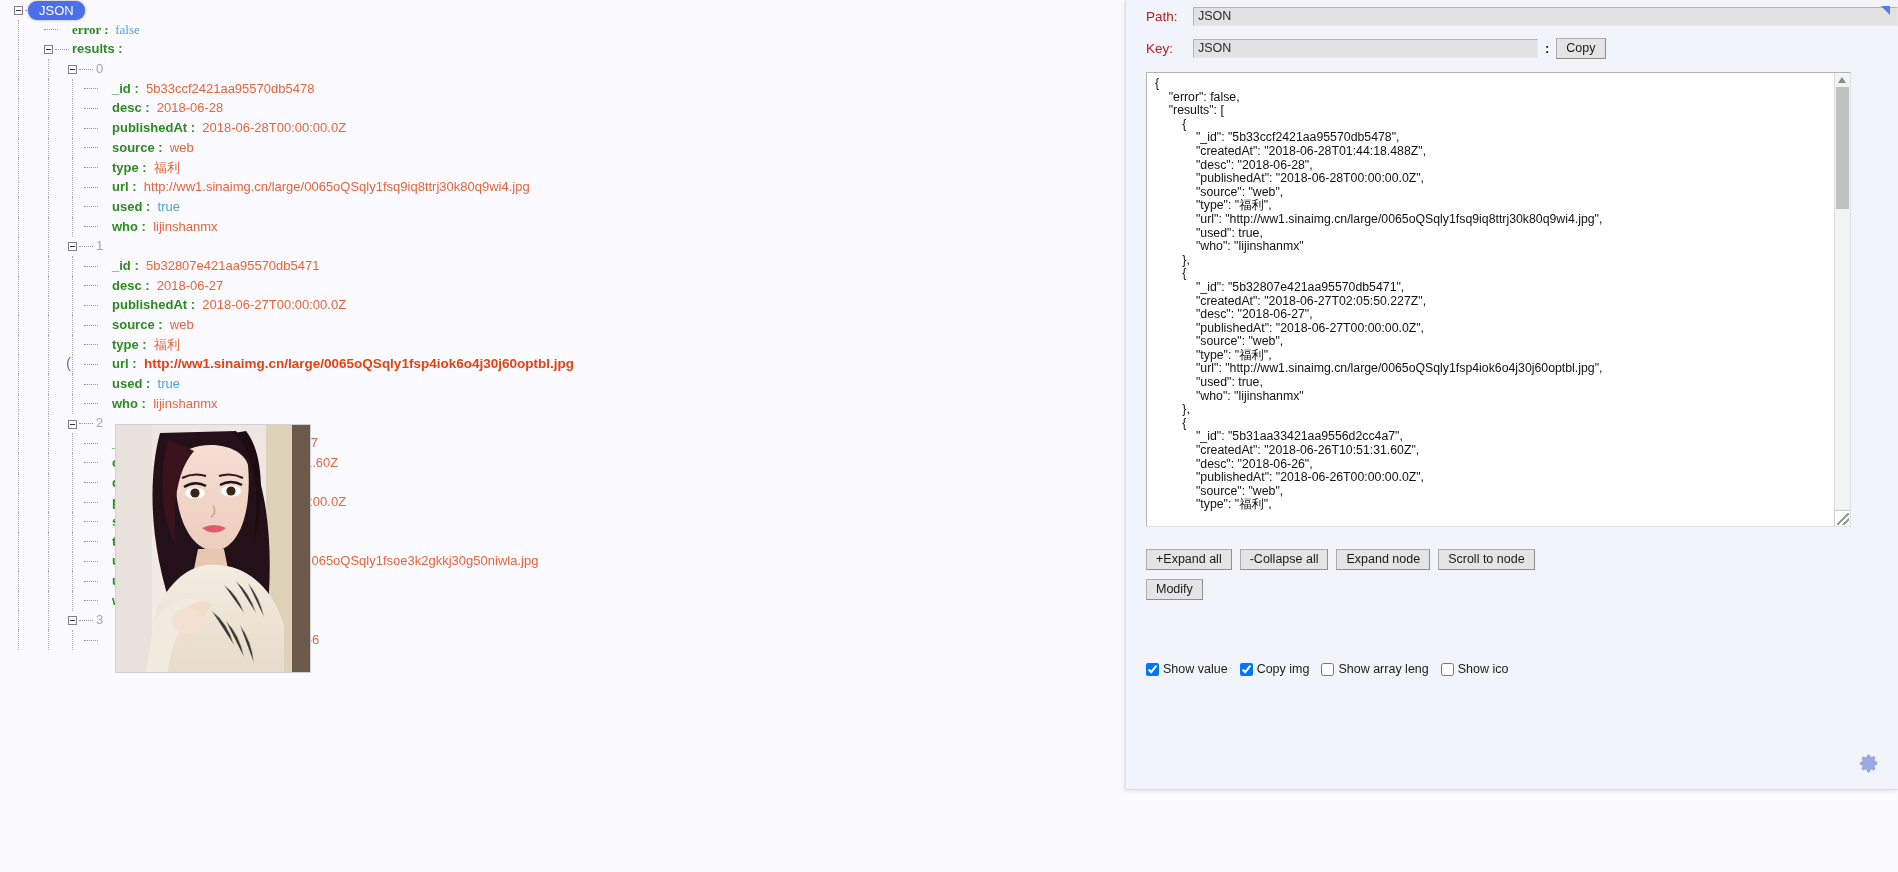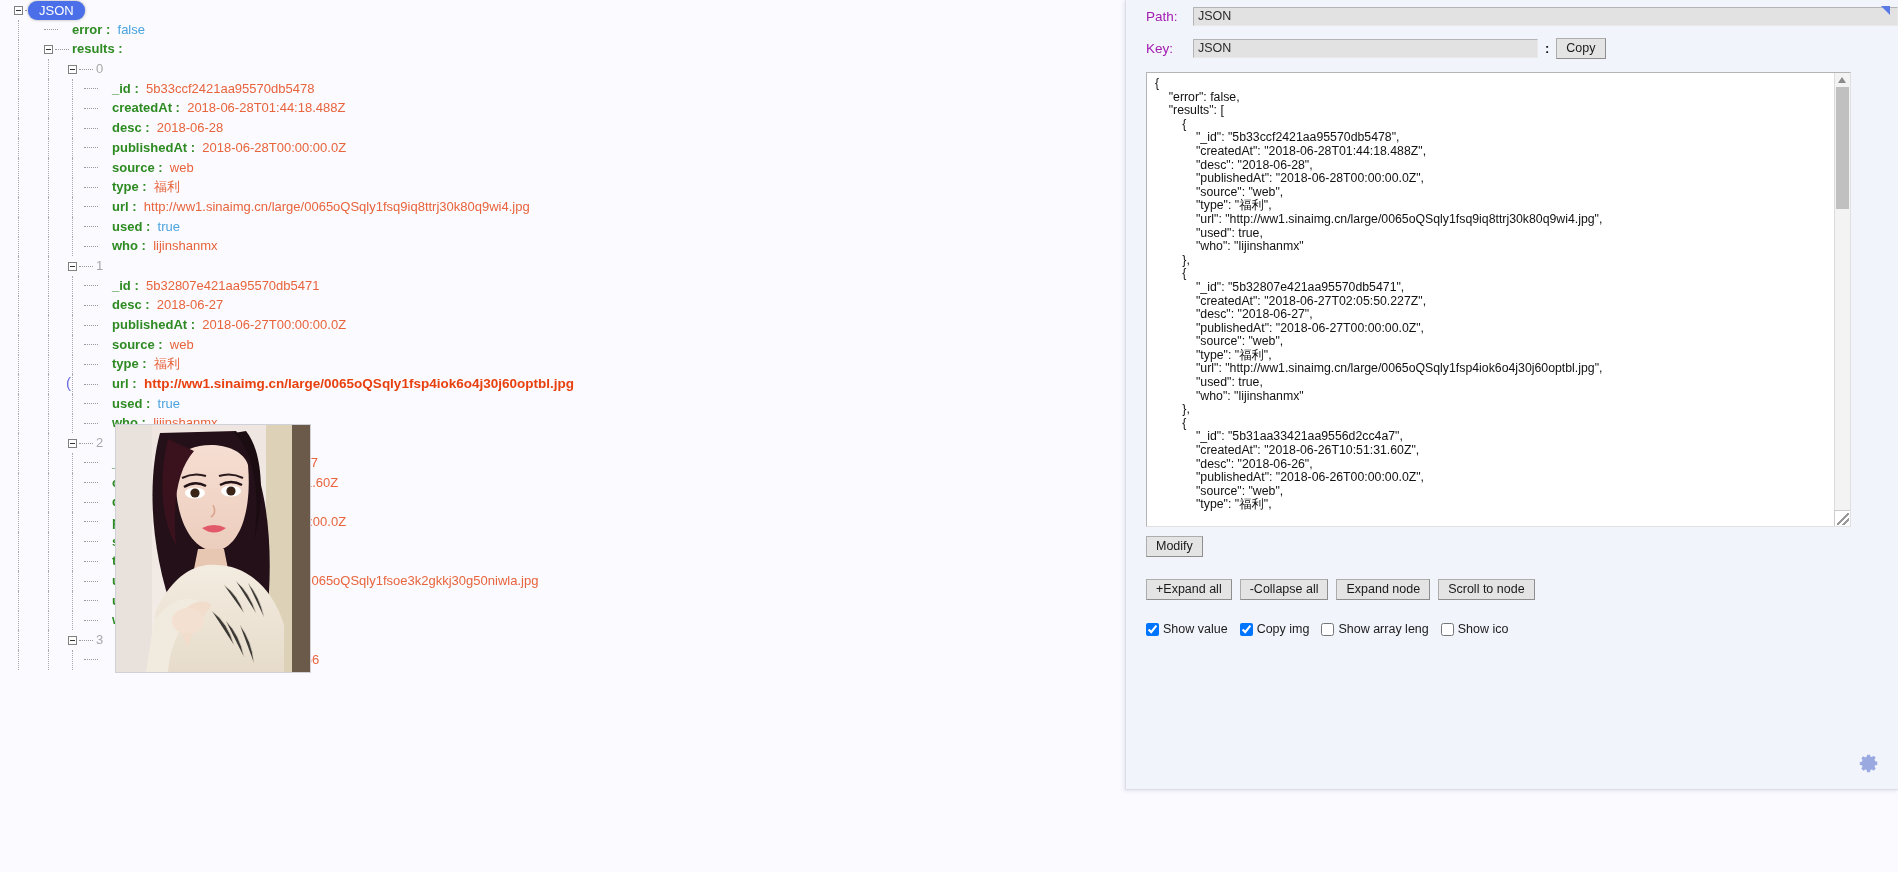--- a/index.html
+++ b/index.html
@@ -134,21 +134,21 @@
   }
   .field-row {
     display: flex;
     align-items: center;
     padding: 0 0 0 20px;
     height: 32px;
   }
   .field-label {
     width: 47px;
     font-size: 13.5px;
-    color: #a21caf;
+    color: #b91c1c;
   }
   .txtinput {
     background: #e2e2e2;
     border: 1px solid #b4b4b4;
     border-right-color: #e8e8e8;
     border-bottom-color: #e8e8e8;
     height: 19px;
     line-height: 19px;
     font-size: 12.5px;
     color: #2a2a2a;
@@ -238,67 +238,60 @@
   #modify-row { margin: 9px 0 0 20px; }
   #btn-group { margin: 22px 0 0 20px; display: flex; gap: 8px; }
   #check-row {
     margin: 22px 0 0 20px;
     display: flex;
     align-items: center;
     gap: 12px;
     font-size: 12.5px;
     color: #1b1b1b;
   }
-  #check-row label { display: flex; align-items: center; gap: 4px; cursor: pointer; }
+  #check-row label { display: flex; align-items: center; gap: 4px; cursor: pointer; margin-top: 40px; }
   #check-row input { margin: 0; }
   #gear {
     position: absolute;
     right: 18px; bottom: 15px;
     width: 22px; height: 22px;
   }
 </style>
 </head>
 <body>
 
 <div id="app">
 
   <div id="tree">
       <div class="node-row">
         <span style="position: absolute; left: 14px; top: 0px;"><span class="toggle"></span><span class="dots"></span></span>
         <span style="position: absolute; left: 28px; top: 0px;"><span class="root-badge">JSON</span></span>
       </div>
       <div class="node-row">
         <span class="vline" style="left: 18px; height: 20px;"></span>
         <span style="position: absolute; left: 44px; top: 0px;"><span class="dots"></span></span>
-        <span style="position: absolute; left: 72px; top: 0px;"><span class="k">error :</span><span class="v-bool">&nbsp;&nbsp;false</span></span>
+        <span style="position: absolute; left: 72px; top: 0px; font-family: Liberation Serif, serif;"><span class="k">error :</span><span class="v-bool">&nbsp;&nbsp;false</span></span>
       </div>
       <div class="node-row">
         <span class="vline" style="left: 18px; height: 20px;"></span>
         <span style="position: absolute; left: 44px; top: 0px;"><span class="toggle"></span><span class="dots"></span></span>
         <span style="position: absolute; left: 72px; top: 0px;"><span class="k">results :</span></span>
       </div>
       <div class="node-row">
         <span class="vline" style="left: 18px; height: 20px;"></span>
         <span class="vline" style="left: 48px; height: 20px;"></span>
         <span style="position: absolute; left: 68px; top: 0px;"><span class="toggle"></span><span class="dots"></span></span>
         <span style="position: absolute; left: 96px; top: 0px;"><span class="idx">0</span></span>
       </div>
       <div class="node-row">
         <span class="vline" style="left: 18px; height: 20px;"></span>
         <span class="vline" style="left: 48px; height: 20px;"></span>
         <span class="vline" style="left: 72px; height: 20px;"></span>
         <span style="position: absolute; left: 84px; top: 0px;"><span class="dots"></span></span>
         <span style="position: absolute; left: 112px; top: 0px;"><span class="k">_id :</span><span class="v-str">&nbsp;&nbsp;5b33ccf2421aa95570db5478</span></span>
-      </div>
-      <div class="node-row">
-        <span class="vline" style="left: 18px; height: 20px;"></span>
-        <span class="vline" style="left: 48px; height: 20px;"></span>
-        <span class="vline" style="left: 72px; height: 20px;"></span>
-        <span style="position: absolute; left: 84px; top: 0px;"><span class="dots"></span></span>
-        <span style="position: absolute; left: 112px; top: 0px;"><span class="k">createdAt :</span><span class="v-str">&nbsp;&nbsp;2018-06-28T01:44:18.488Z</span></span>
       </div>
       <div class="node-row">
         <span class="vline" style="left: 18px; height: 20px;"></span>
         <span class="vline" style="left: 48px; height: 20px;"></span>
         <span class="vline" style="left: 72px; height: 20px;"></span>
         <span style="position: absolute; left: 84px; top: 0px;"><span class="dots"></span></span>
         <span style="position: absolute; left: 112px; top: 0px;"><span class="k">desc :</span><span class="v-str">&nbsp;&nbsp;2018-06-28</span></span>
       </div>
       <div class="node-row">
         <span class="vline" style="left: 18px; height: 20px;"></span>
@@ -596,30 +589,30 @@
             "source": "web",
             "type": "福利",</div>
       <div class="vsb">
         <div class="arrow-up"></div>
         <div class="thumb"></div>
         <div class="arrow-dn"></div>
       </div>
       <div class="resize-grip"></div>
     </div>
 
-    <div id="modify-row">
-      <button class="btn">Modify</button>
-    </div>
-
     <div id="btn-group">
         <button class="btn">+Expand all</button>
         <button class="btn">-Collapse all</button>
         <button class="btn">Expand node</button>
         <button class="btn">Scroll to node</button>
       </div>
+
+    <div id="modify-row">
+      <button class="btn">Modify</button>
+    </div>
 
     <div id="check-row">
         <label>
           <input type="checkbox" checked="" style="">
           <span>Show value</span>
         </label>
         <label>
           <input type="checkbox" checked="" style="">
           <span>Copy img</span>
         </label>

